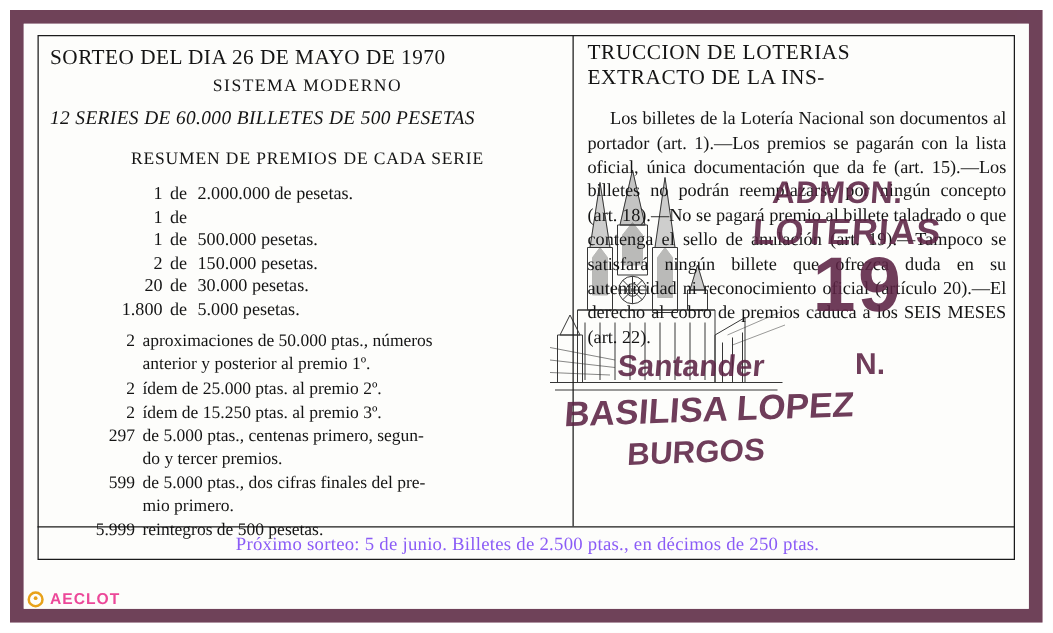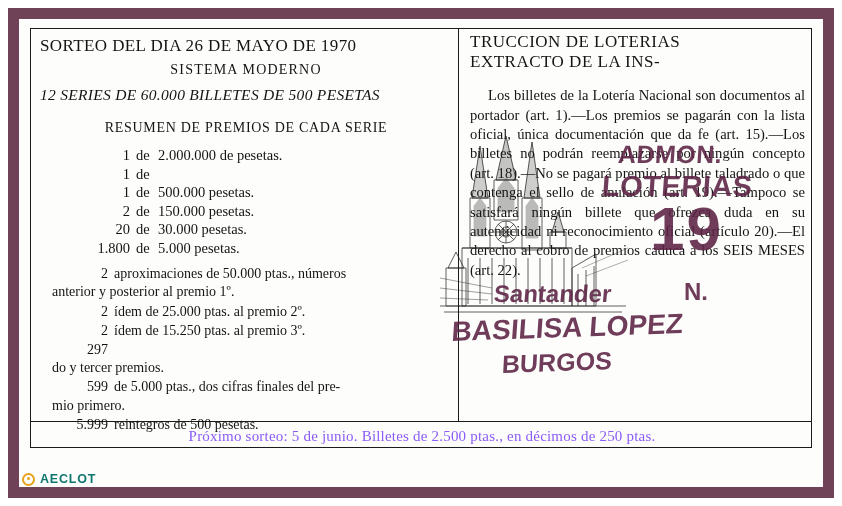--- a/index.html
+++ b/index.html
@@ -153,20 +153,21 @@
     width: 56px;
     text-align: right;
     padding-right: 6px;
     flex: none;
   }
   .note-txt {
     flex: 1;
     white-space: normal;
   }
   .note-cont {
+    margin-left: 62px;
     white-space: normal;
   }
 
   
   .right-col {
     position: absolute;
     left: 470px;
     top: 32px;
     width: 335px;
     height: 386px;
@@ -298,21 +299,21 @@
     position: absolute;
     left: 2.6px; top: 2.6px;
     width: 3.4px; height: 3.4px;
     border-radius: 50%;
     background: #e8a21a;
   }
   .logo-text {
     font-size: 12.5px;
     font-weight: bold;
     letter-spacing: 0.8px;
-    color: #0f766e;
+    color: #ec4899;
   }
 </style>
 </head>
 <body>
 
 <div id="page">
 
   <div class="border-frame"></div>
   <div class="inner-white"></div>
 
@@ -374,20 +375,21 @@
       </div>
       <div>
         <div class="note">
           <span class="note-num">2</span>
           <span class="note-txt">ídem de 15.250 ptas. al premio 3º.</span>
         </div>
       </div>
       <div>
         <div class="note">
           <span class="note-num">297</span>
+          <span class="note-txt">de 5.000 ptas., centenas primero, segun-</span>
         </div>
         <div class="note-cont">do y tercer premios.</div>
       </div>
       <div>
         <div class="note">
           <span class="note-num">599</span>
           <span class="note-txt">de 5.000 ptas., dos cifras finales del pre-</span>
         </div>
         <div class="note-cont">mio primero.</div>
       </div>

